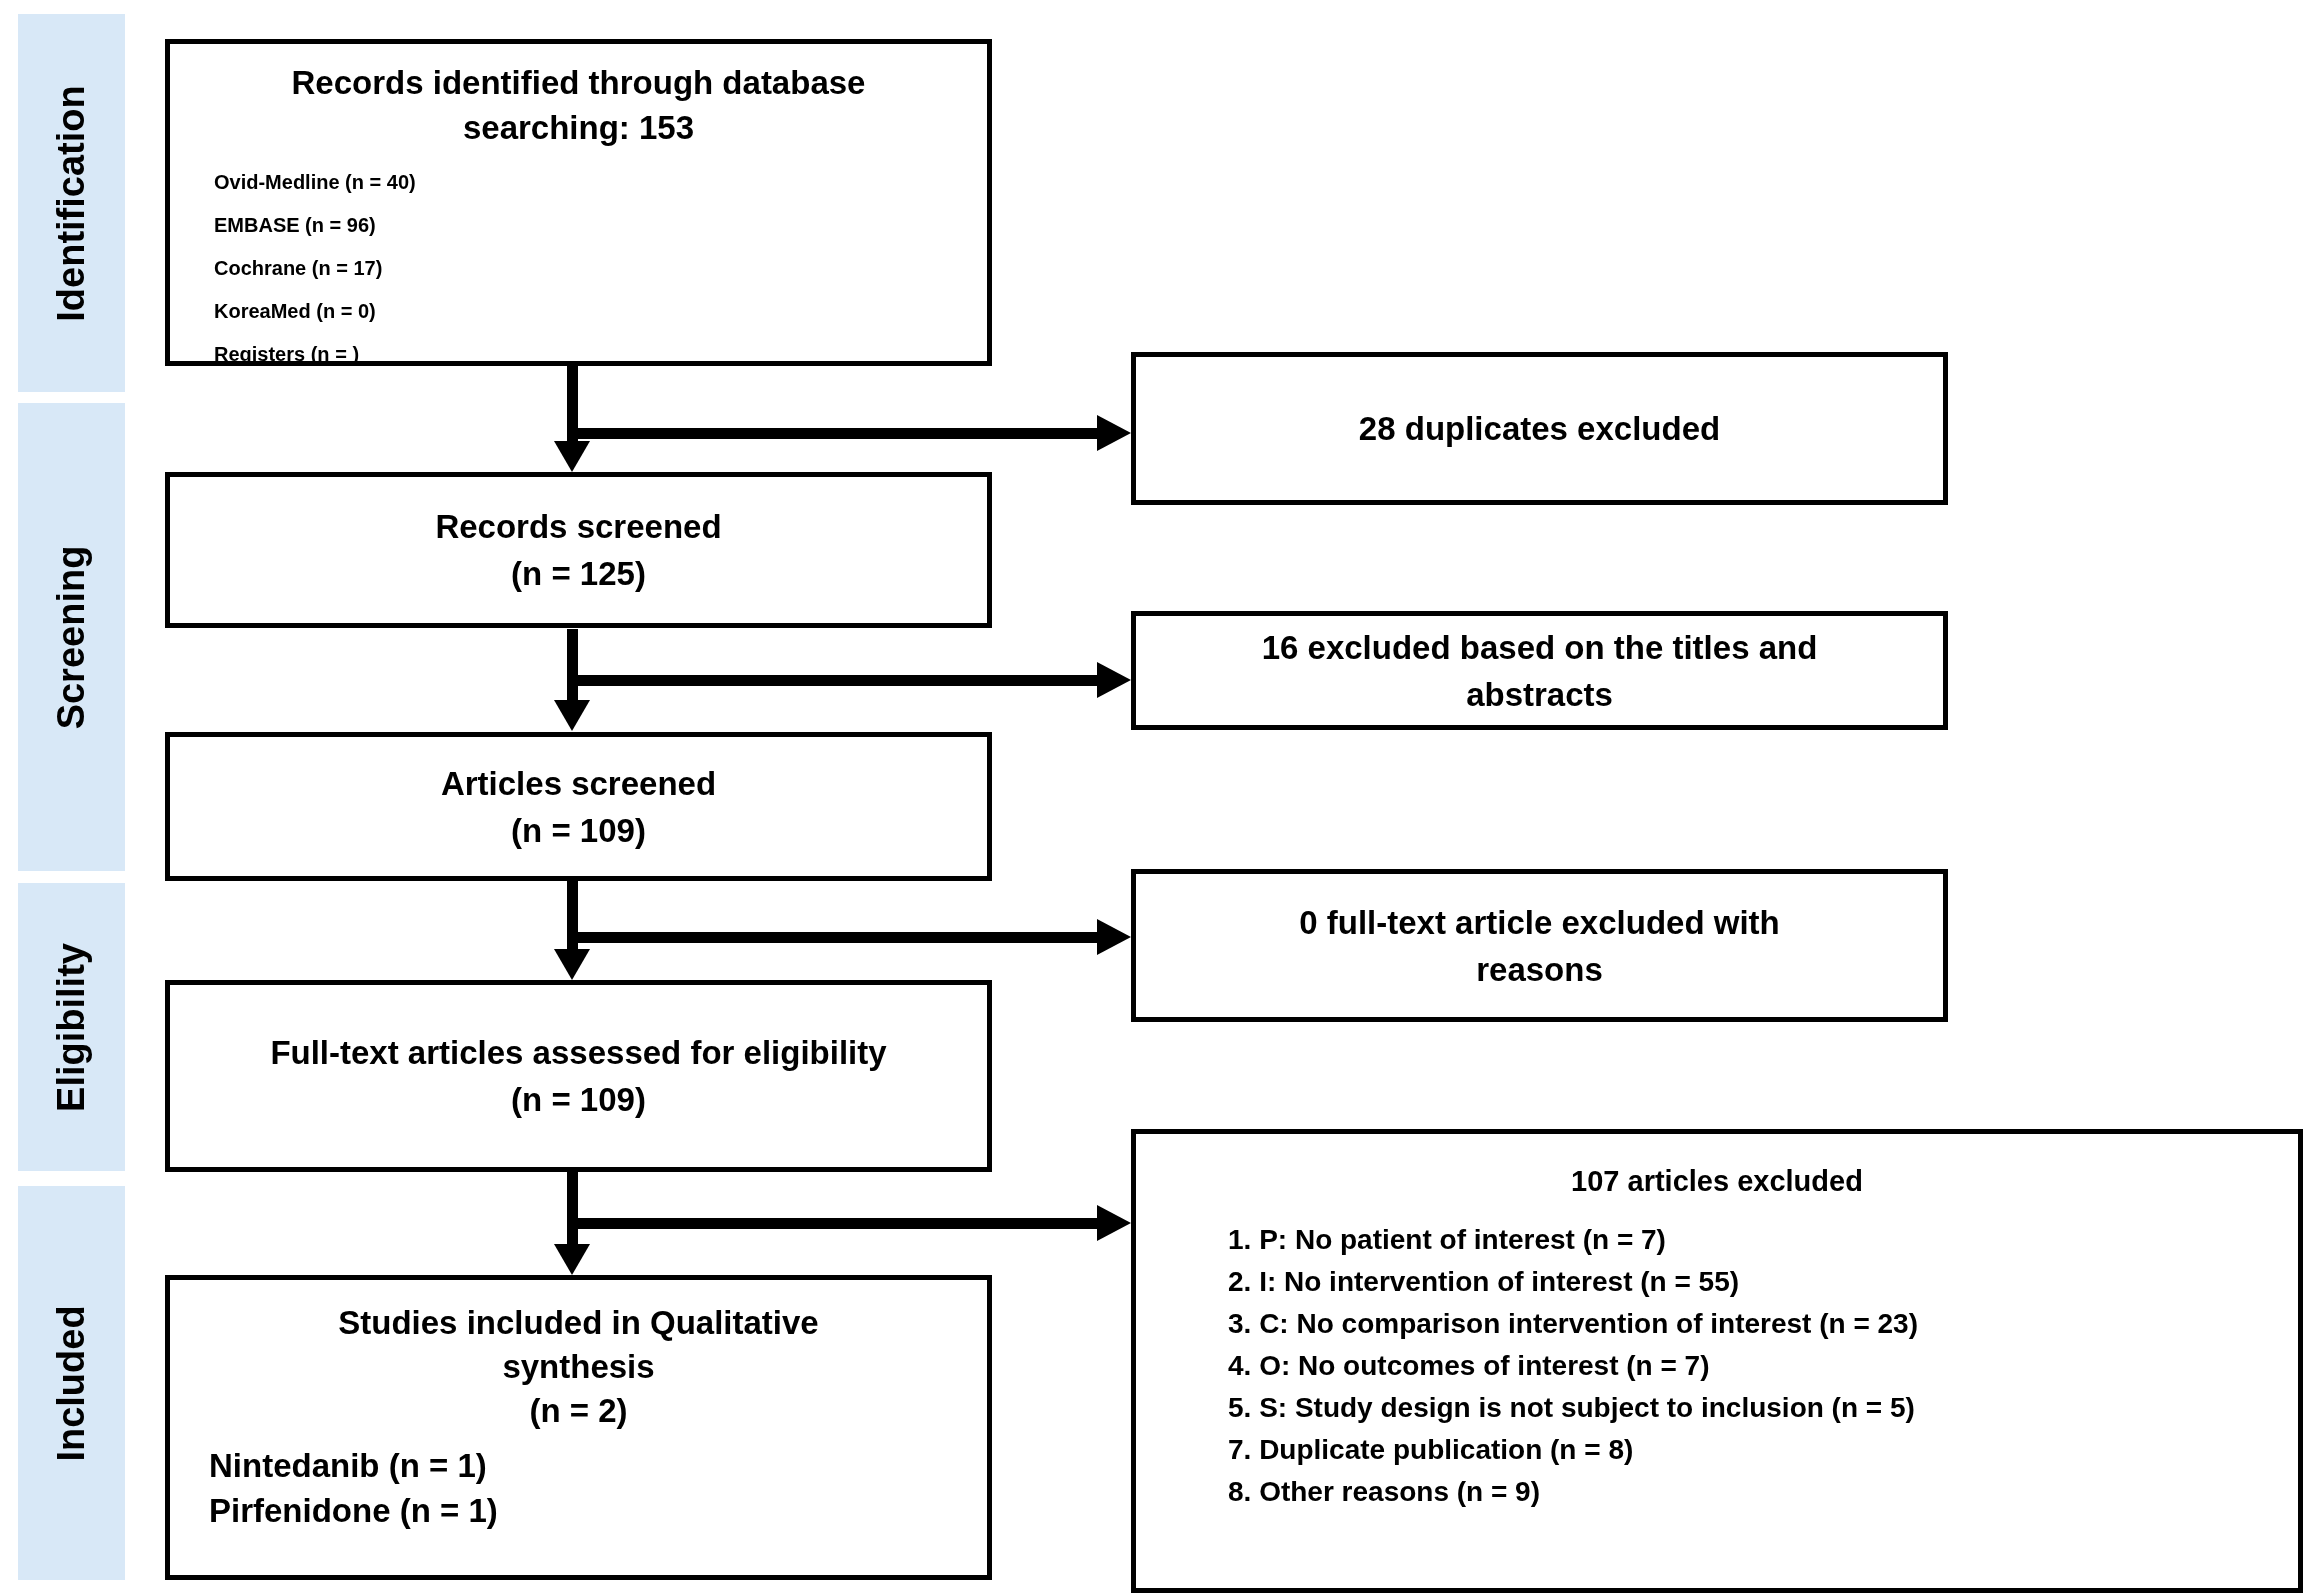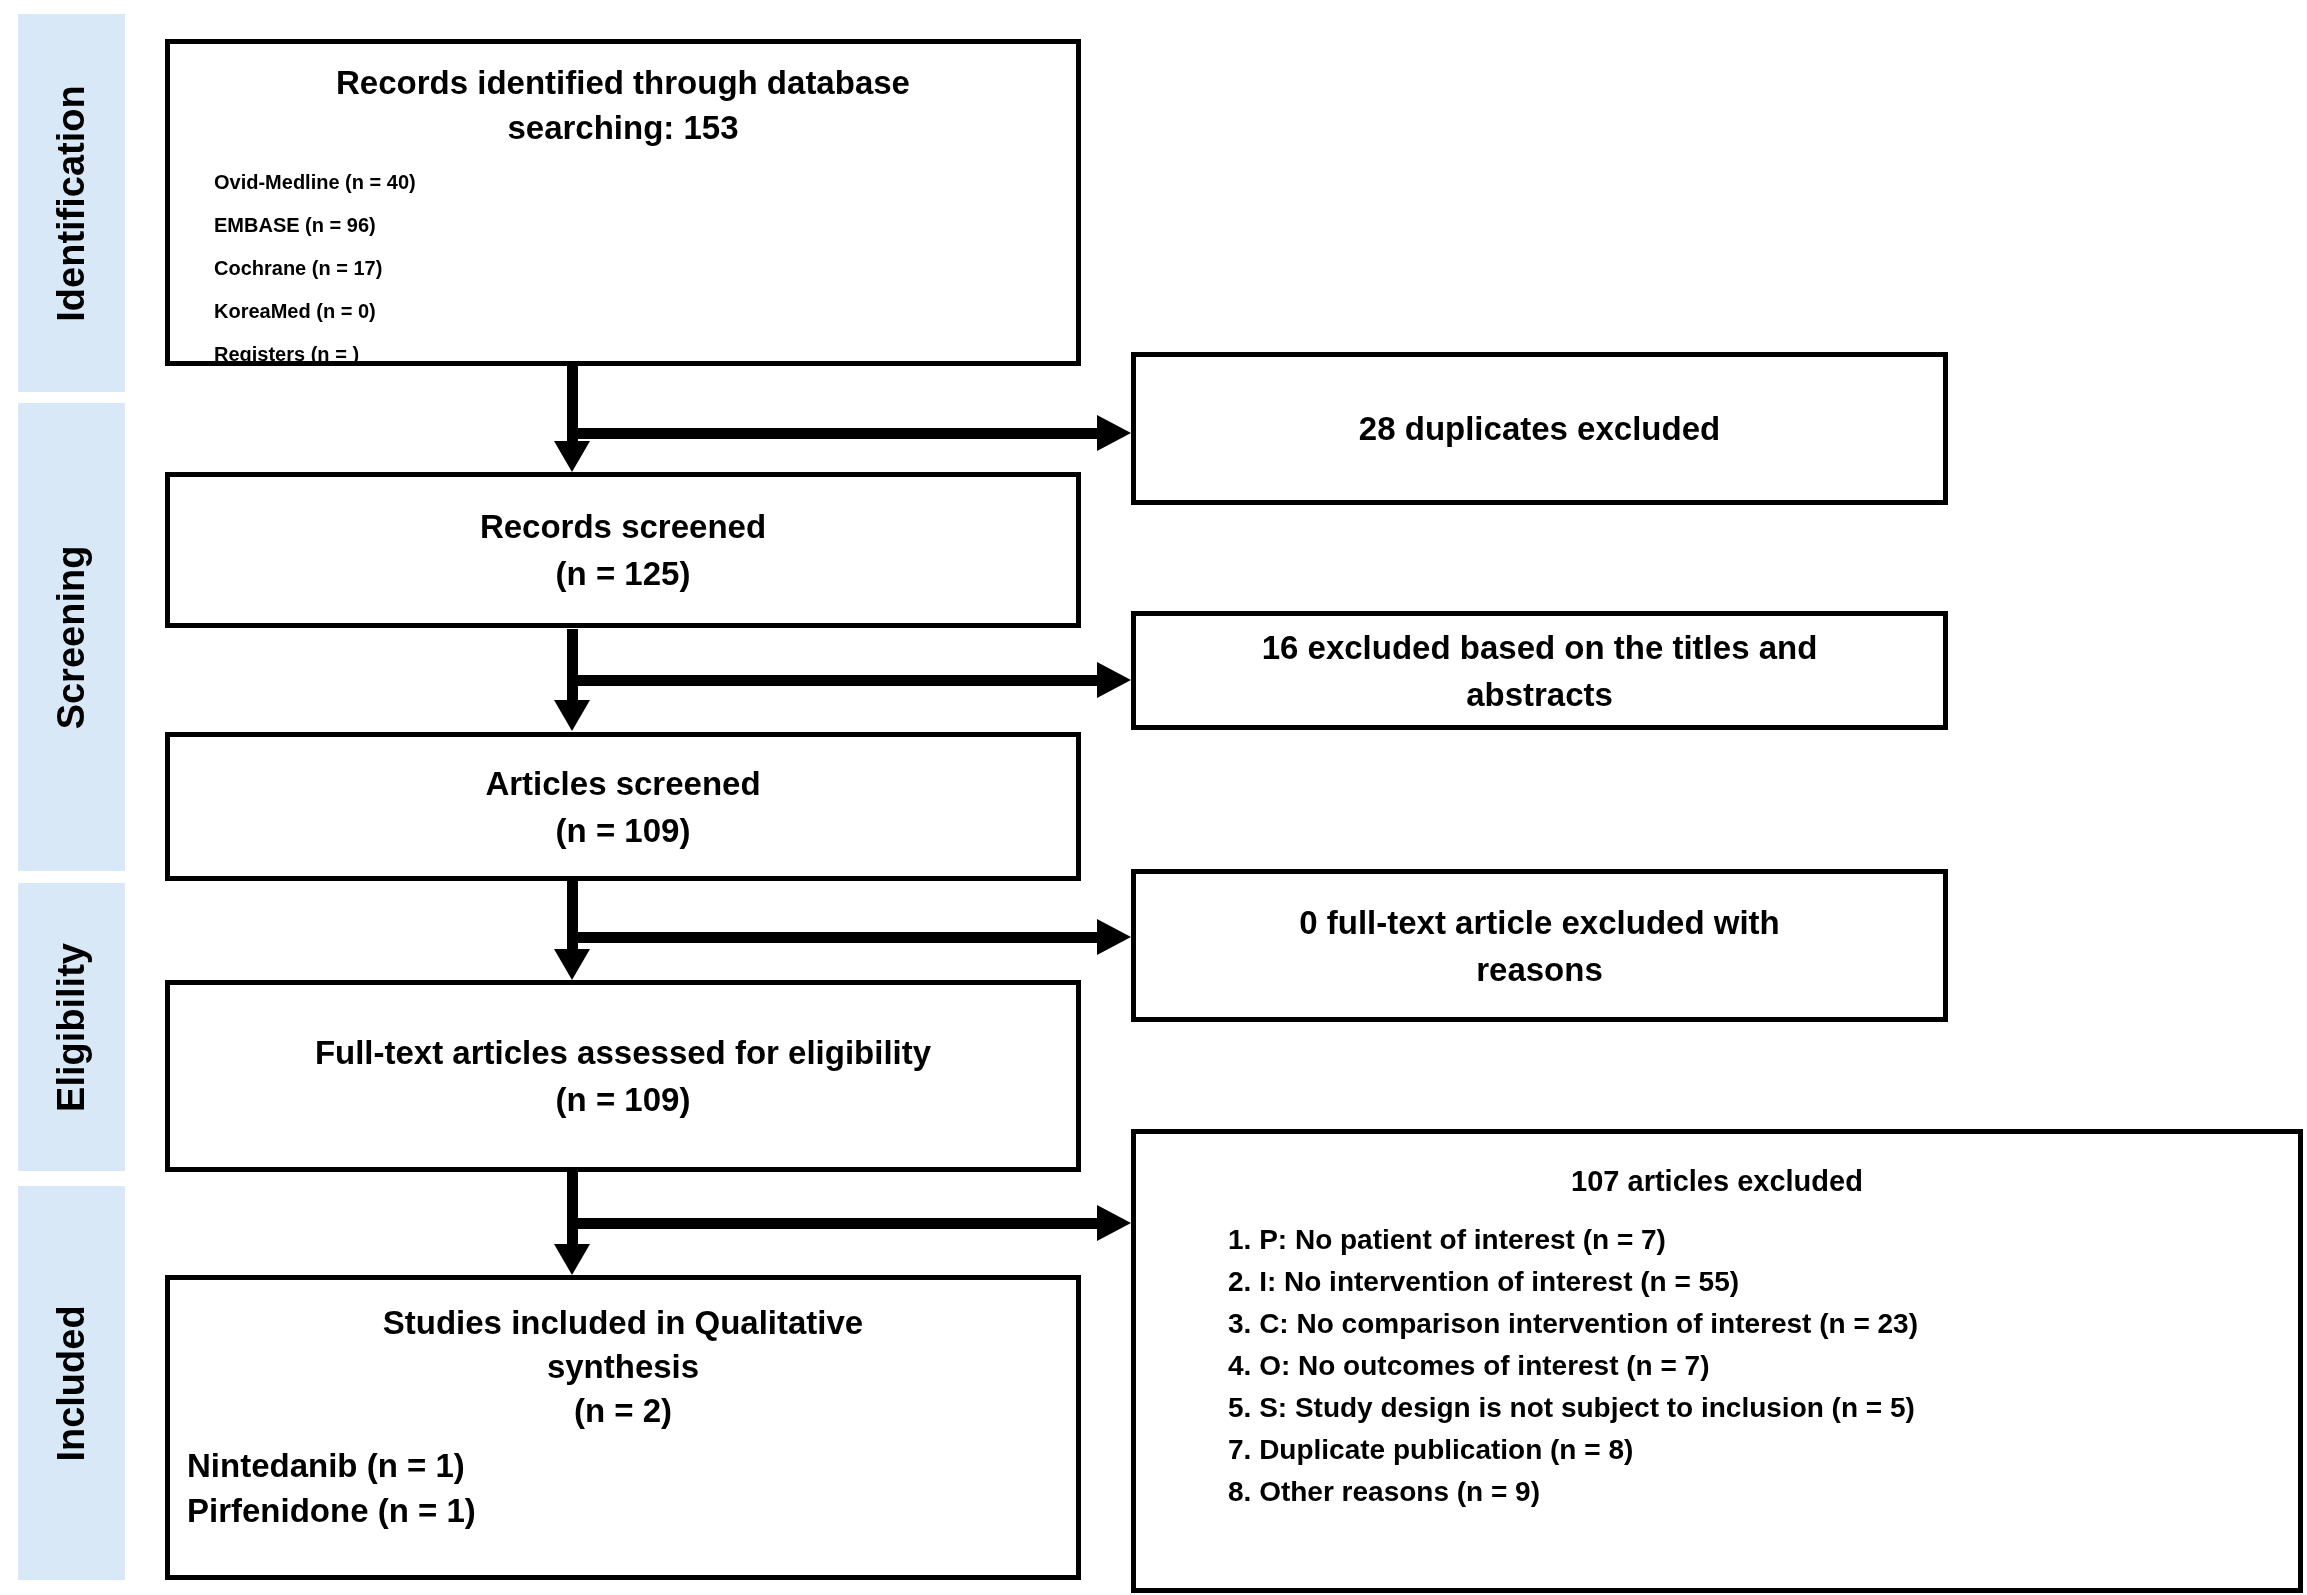--- a/index.html
+++ b/index.html
@@ -34,21 +34,21 @@
   .stage-eligibility    { top: 883px; height: 288px; }
   .stage-included       { top: 1186px; height: 394px; }
 
   
   .box {
     position: absolute;
     box-sizing: border-box;
     border: 5px solid #000000;
     background: #ffffff;
   }
-  .left-box  { left: 165px;  width: 916px; }
+  .left-box  { left: 165px;  width: 827px; }
   .right-box { left: 1131px; width: 817px; }
 
   .center-lines {
     display: flex;
     flex-direction: column;
     align-items: center;
     justify-content: center;
     text-align: center;
     height: 100%;
     font-size: 33px;
@@ -58,21 +58,21 @@
   .box-identified { top: 39px; height: 327px; }
   .box-identified .title { text-align: center; font-size: 33px; line-height: 45px; padding-top: 15.6px; }
   .box-identified .src-list { padding-left: 44px; padding-top: 11.4px; font-size: 20px; line-height: 43px; text-align: left; }
 
   .box-screened  { top: 472px;  height: 156px; }
   .box-articles  { top: 732px; height: 149px; }
   .box-fulltext  { top: 980px; height: 192px; }
 
   .box-included  { top: 1275px; height: 305px; }
   .box-included .title { text-align: center; font-size: 33px; line-height: 44px; padding-top: 21px; }
-  .box-included .study-list { padding-left: 17px; padding-top: 10px; font-size: 33px; line-height: 45px; text-align: left; }
+  .box-included .study-list { padding-left: 39px; padding-top: 10px; font-size: 33px; line-height: 45px; text-align: left; }
 
   .box-dup      { top: 352px;  height: 153px; }
   .box-titlesab { top: 611px;  height: 119px; }
   .box-ftexcl   { top: 869px; height: 153px; }
 
   .box-excl107 { top: 1129px; left: 1131px; width: 1172px; height: 464px; }
   .box-excl107 .title { text-align: center; font-size: 29px; line-height: 41px; padding-top: 27px; }
   .box-excl107 .reason-list { padding-left: 92px; padding-top: 17px; font-size: 28px; line-height: 42px; text-align: left; }
 
   

